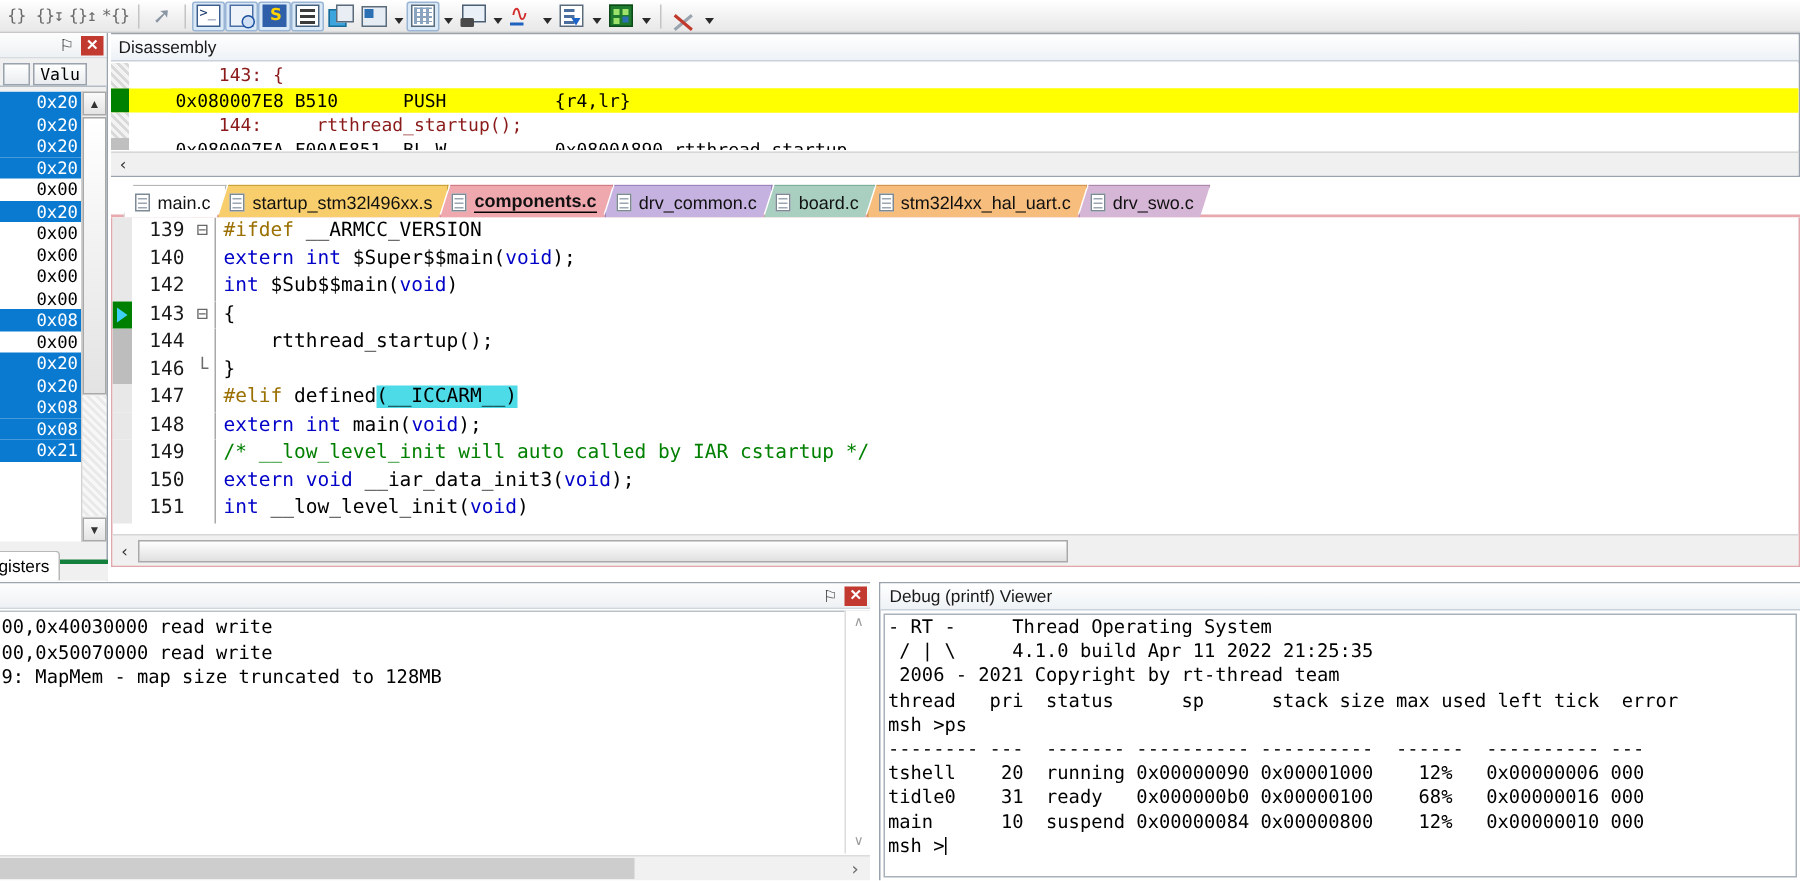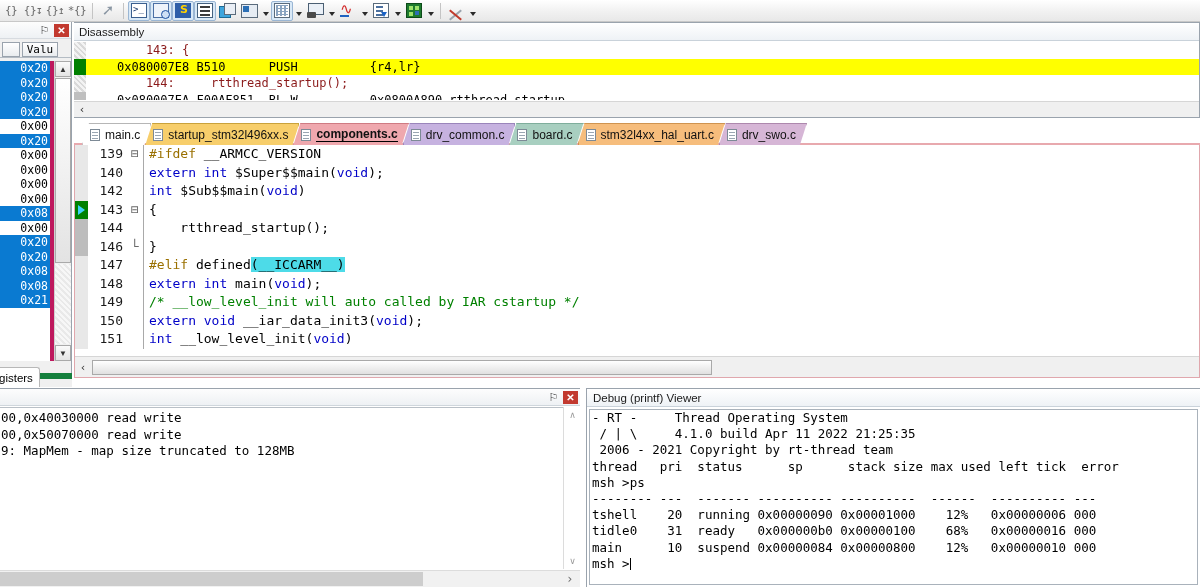--- a/index.html
+++ b/index.html
@@ -100,38 +100,38 @@
   }
   .reg-hcell {
     border:1px solid #9aa3ad; background:linear-gradient(#ffffff,#e9ecef);
     font-family:"DejaVu Sans Mono", monospace; font-size:11px; color:#000;
     display:flex;align-items:center;justify-content:center; margin-left:2px;
   }
   .reg-hcell.c1 { width: 18px; }
   .reg-hcell.c2 { width: 36px; }
   .reg-list {
     position:absolute; left:0; top:39px; width:55px; bottom:26px; background:#fff; overflow:hidden;
-    border-right: 5px solid #be185d;
+    border-right: 1px solid #be185d;
   }
   .reg-row {
     height: 14.5px; line-height:14.5px; text-align:right; padding-right:2px;
     font-family:"DejaVu Sans Mono", monospace; font-size:11.5px; color:#000; white-space:nowrap;
   }
   .reg-row.sel { background:#0a7ad1; color:#fff; }
   .reg-scroll {
     position:absolute; right:1px; top:39px; width:16px; bottom:26px; background:#f0f0f0;
     border-left:1px solid #d0d0d0;
   }
   .sb-btn { width:16px;height:16px;background:linear-gradient(#fafafa,#e4e4e4);border:1px solid #a9a9a9;
      display:flex;align-items:center;justify-content:center;font-size:8px;color:#333;}
   .sb-thumb{position:absolute;left:0;width:16px;background:linear-gradient(#ffffff,#e3e3e3);border:1px solid #a9a9a9;}
   .sb-track{position:absolute;left:0;width:16px;background:
      repeating-linear-gradient(45deg,#f7f7f7 0 2px,#e9e9e9 2px 4px);}
   .reg-tabs {
-    position:absolute;left:0;bottom:0;width:72px;height:14px;background:#f0f0f0;border-top:6px solid #15803d;
+    position:absolute;left:0;bottom:0;width:72px;height:14px;background:#f0f0f0;border-top:3px solid #15803d;
     display:flex;align-items:flex-end;
   }
   .reg-tab {
     height:20px;line-height:20px;padding:0 6px;font-size:11.5px;color:#000;
     font-family:"Liberation Sans",sans-serif;
     background:#f0f0f0;border:1px solid #b8b8b8;border-bottom:none;border-radius:3px 3px 0 0;margin-left:-8px;
   }
   .reg-tab.active{background:#ffffff;}
 
   

